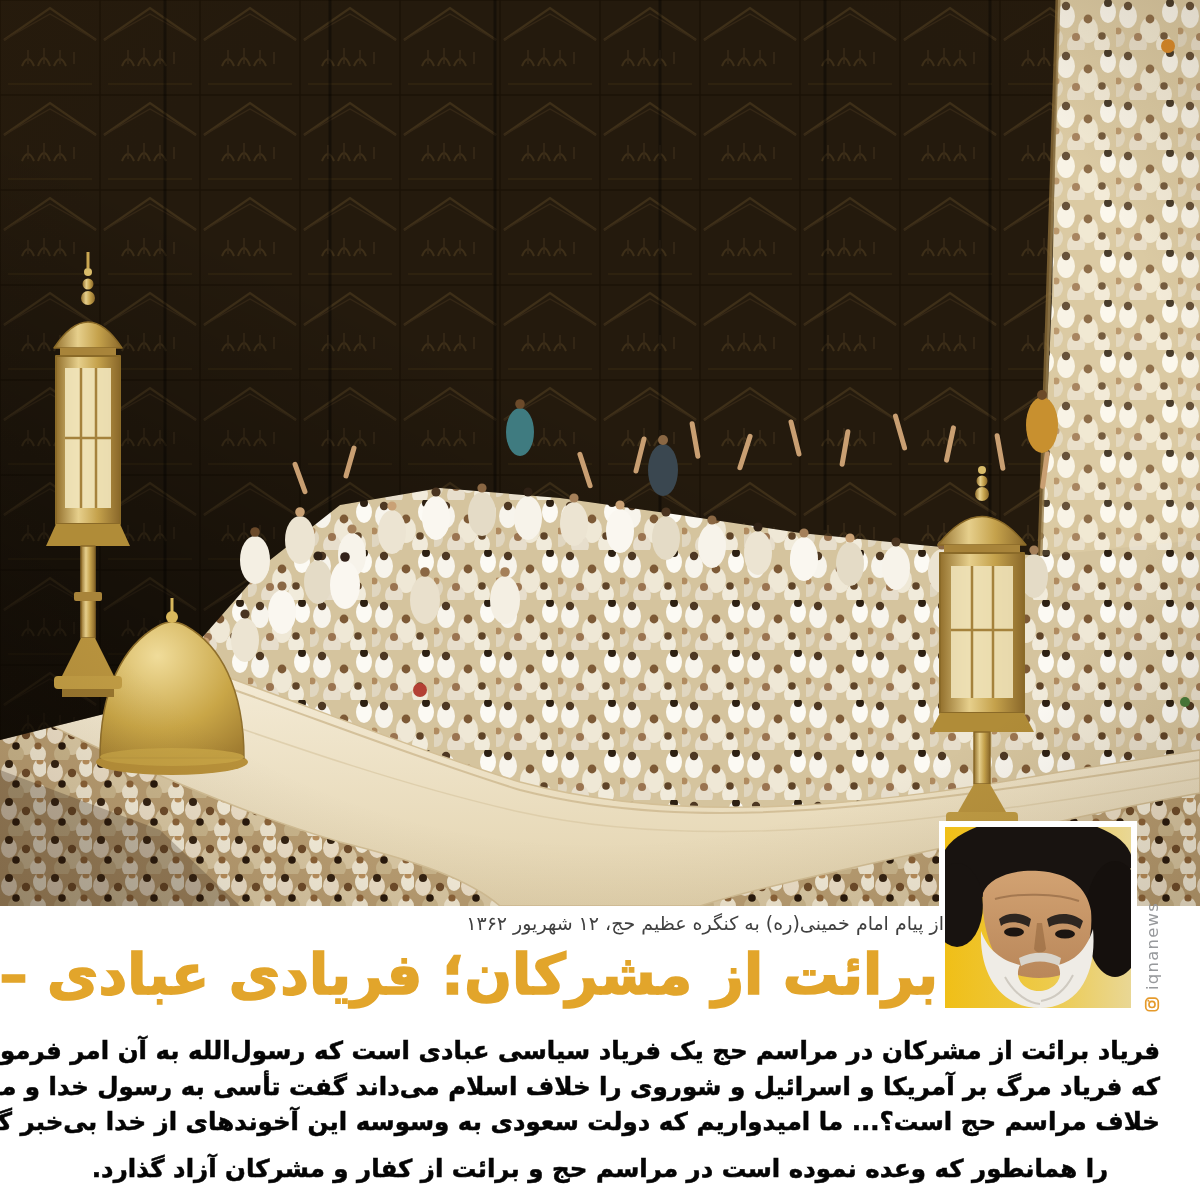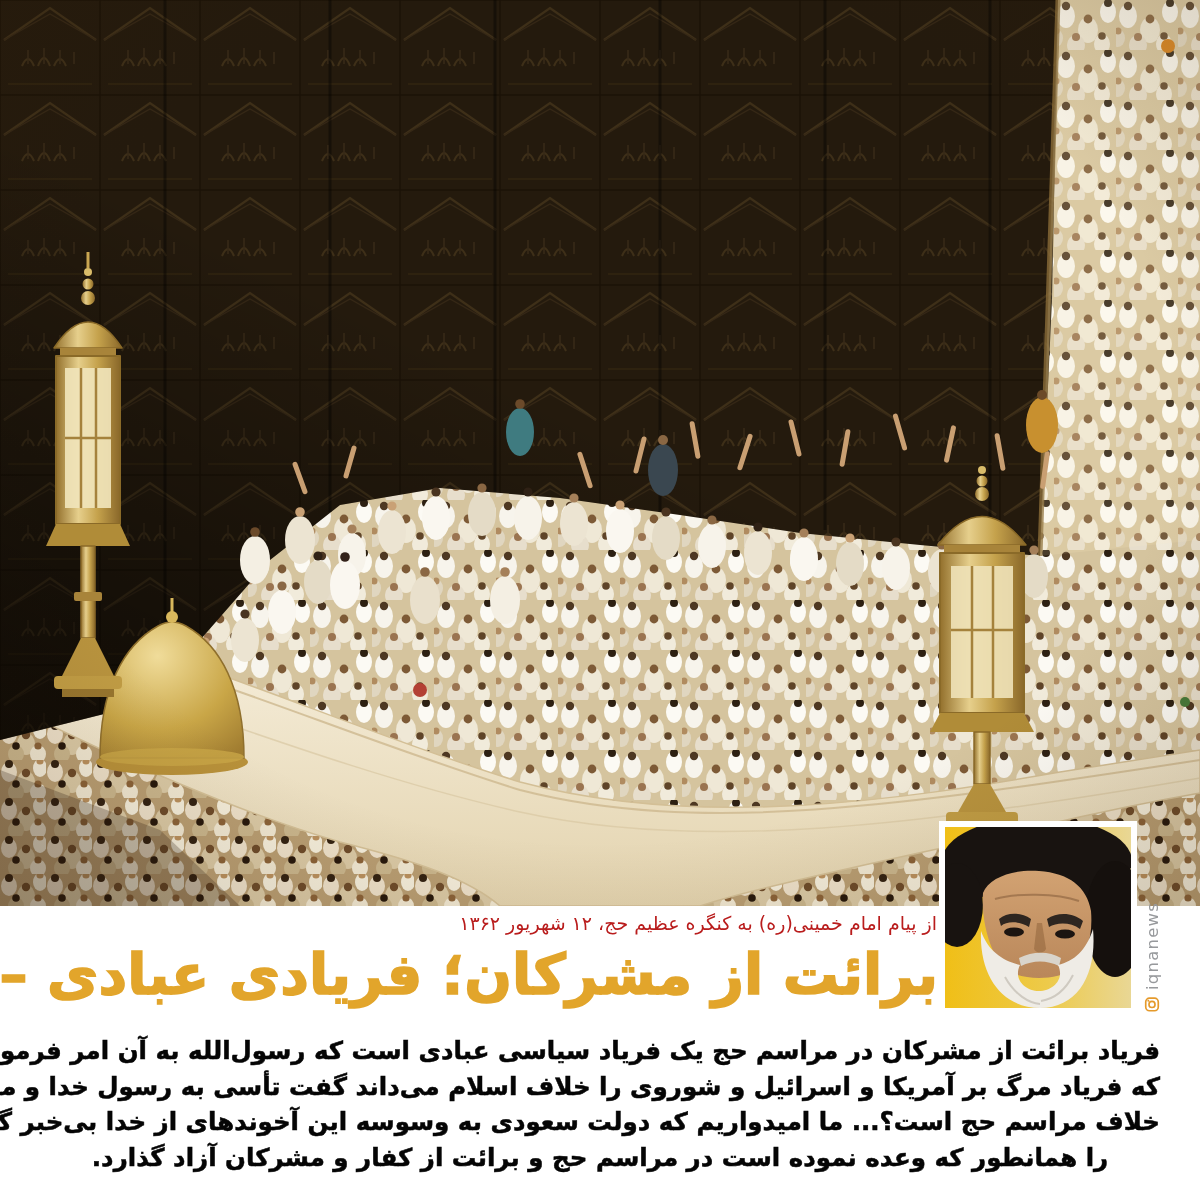--- a/index.html
+++ b/index.html
@@ -8,39 +8,39 @@
     background:#ffffff;font-family:"DejaVu Sans",sans-serif;
   }
   .photo-wrap{position:absolute;left:0;top:0;width:1200px;height:906px;z-index:1;}
   .khomeini-box{
     position:absolute;left:939px;top:821px;width:198px;height:193px;
     background:#ffffff;box-sizing:border-box;padding:6px;z-index:3;
   }
   .khomeini-box svg{display:block;width:186px;height:181px;}
   .text-area{position:absolute;left:0;top:906px;width:1200px;height:294px;z-index:2;background:#fff;}
   .source-line{
-    position:absolute;top:912px;right:263px;z-index:4;
-    direction:rtl;font-size:19px;color:#b91c1c;white-space:nowrap;
+    position:absolute;top:912px;right:256px;z-index:4;
+    direction:rtl;font-size:19px;color:#404040;white-space:nowrap;
   }
   .headline{
     position:absolute;top:941px;right:262px;z-index:4;
     direction:rtl;white-space:nowrap;line-height:1.2;
     font-size:56px;font-weight:bold;color:#E2A52B;
     -webkit-text-stroke:1.6px #E2A52B;
   }
   .body-text{
     position:absolute;left:40px;right:40px;top:1033px;z-index:4;direction:rtl;
     color:#050505;
   }
   .body-line{
     font-size:24.5px;font-weight:bold;line-height:35.5px;
     -webkit-text-stroke:0.5px #050505;
     text-align:justify;text-align-last:justify;white-space:nowrap;
   }
-  .body-line.last{text-align-last:center;white-space:normal;}
+  .body-line.last{text-align-last:center;white-space:normal;margin-top:11px;}
   .watermark{
     position:absolute;left:1097px;top:946px;width:110px;height:22px;z-index:5;
     transform:rotate(-90deg);transform-origin:center;
     display:flex;align-items:center;gap:7px;direction:ltr;
   }
   .watermark .handle{font-size:16.5px;color:#97999C;letter-spacing:1.2px;}
 </style>
 </head>
 <body>
 

